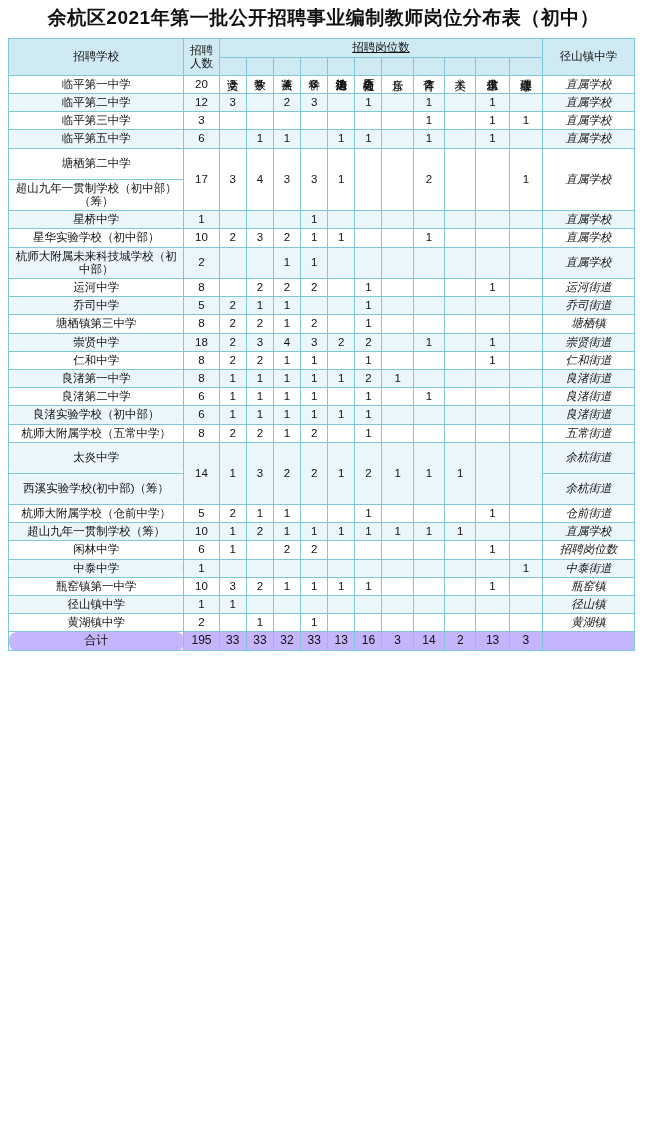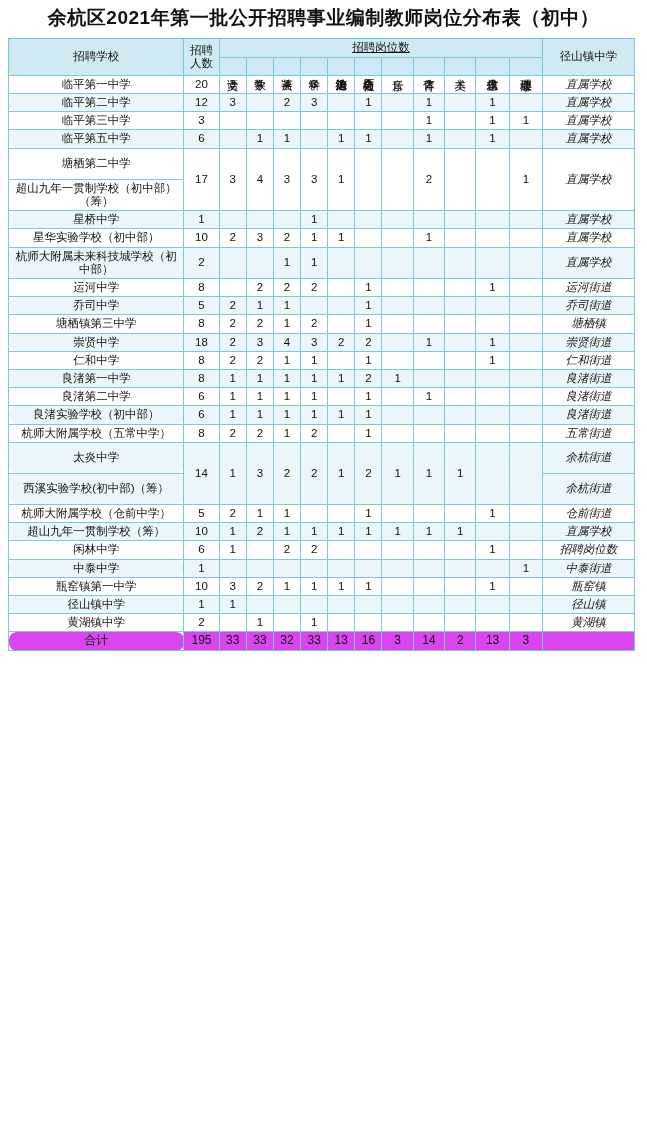--- a/index.html
+++ b/index.html
@@ -56,21 +56,21 @@
     line-height: 1.05;
     white-space: normal;
   }
   th.hschool { font-size: 13px; }
   th.hcount  { font-size: 12px; }
   th.hgroup  { font-size: 12.5px; text-decoration: underline; }
   th.htown   { font-size: 13px; }
 
   tbody tr.odd td { background: #ffffff; }
   tbody tr.even td { background: #eaf6fa; }
-  tbody tr.total td { background: #d946ef; font-size: 12px; }
+  tbody tr.total td { background: #c4b5fd; font-size: 12px; }
 
   td.school { font-size: 11.5px; padding-left: 2px; padding-right: 2px; border-radius: 8px; }
   td.town { font-size: 11.5px; font-style: italic; }
   td.num { font-size: 12px; }
   td.cnt { font-size: 12px; }
 
   .sub-split td.school { height: 26px; }
 </style>
 </head>
 <body>

